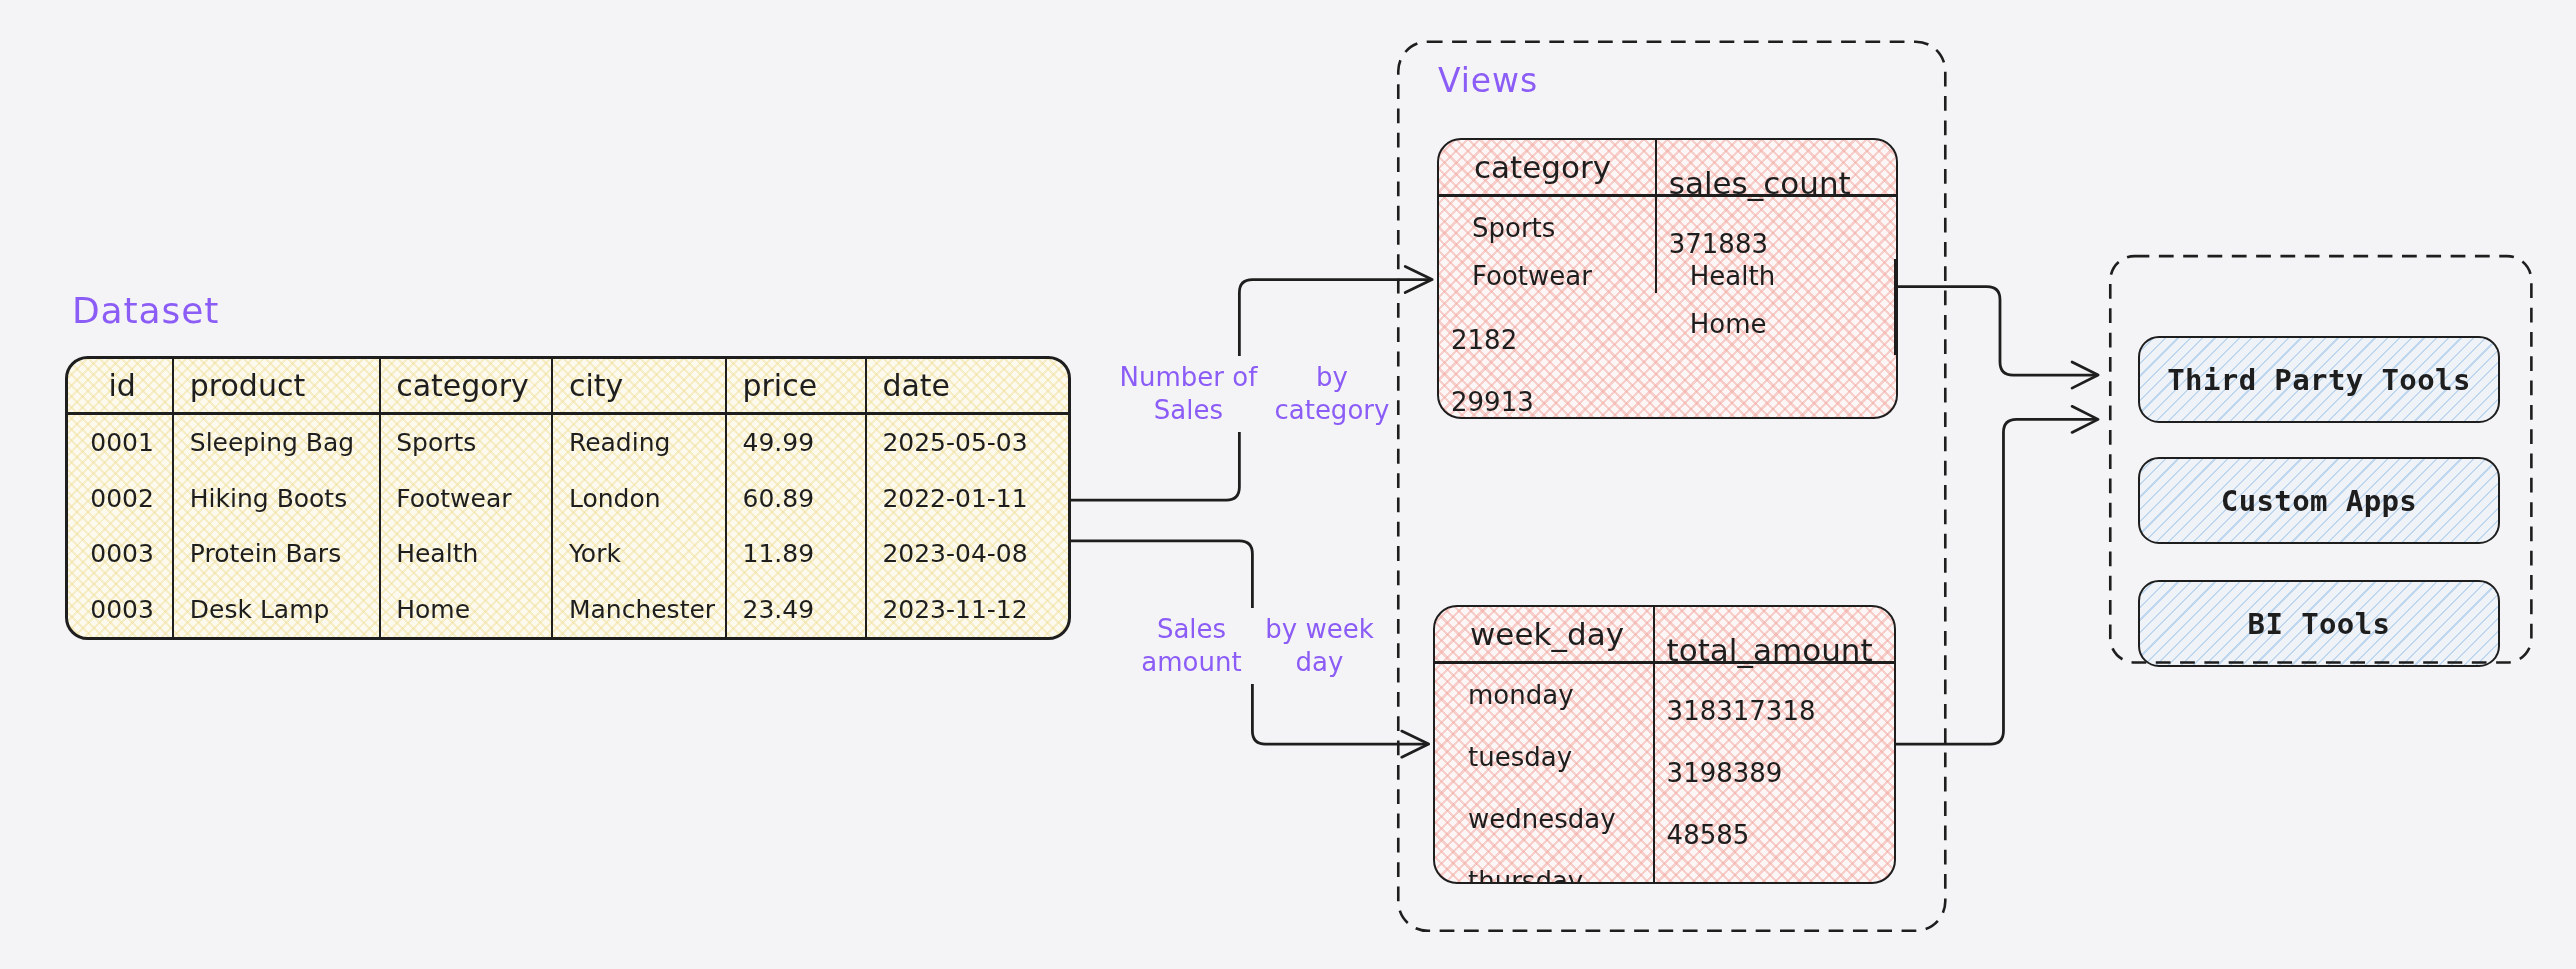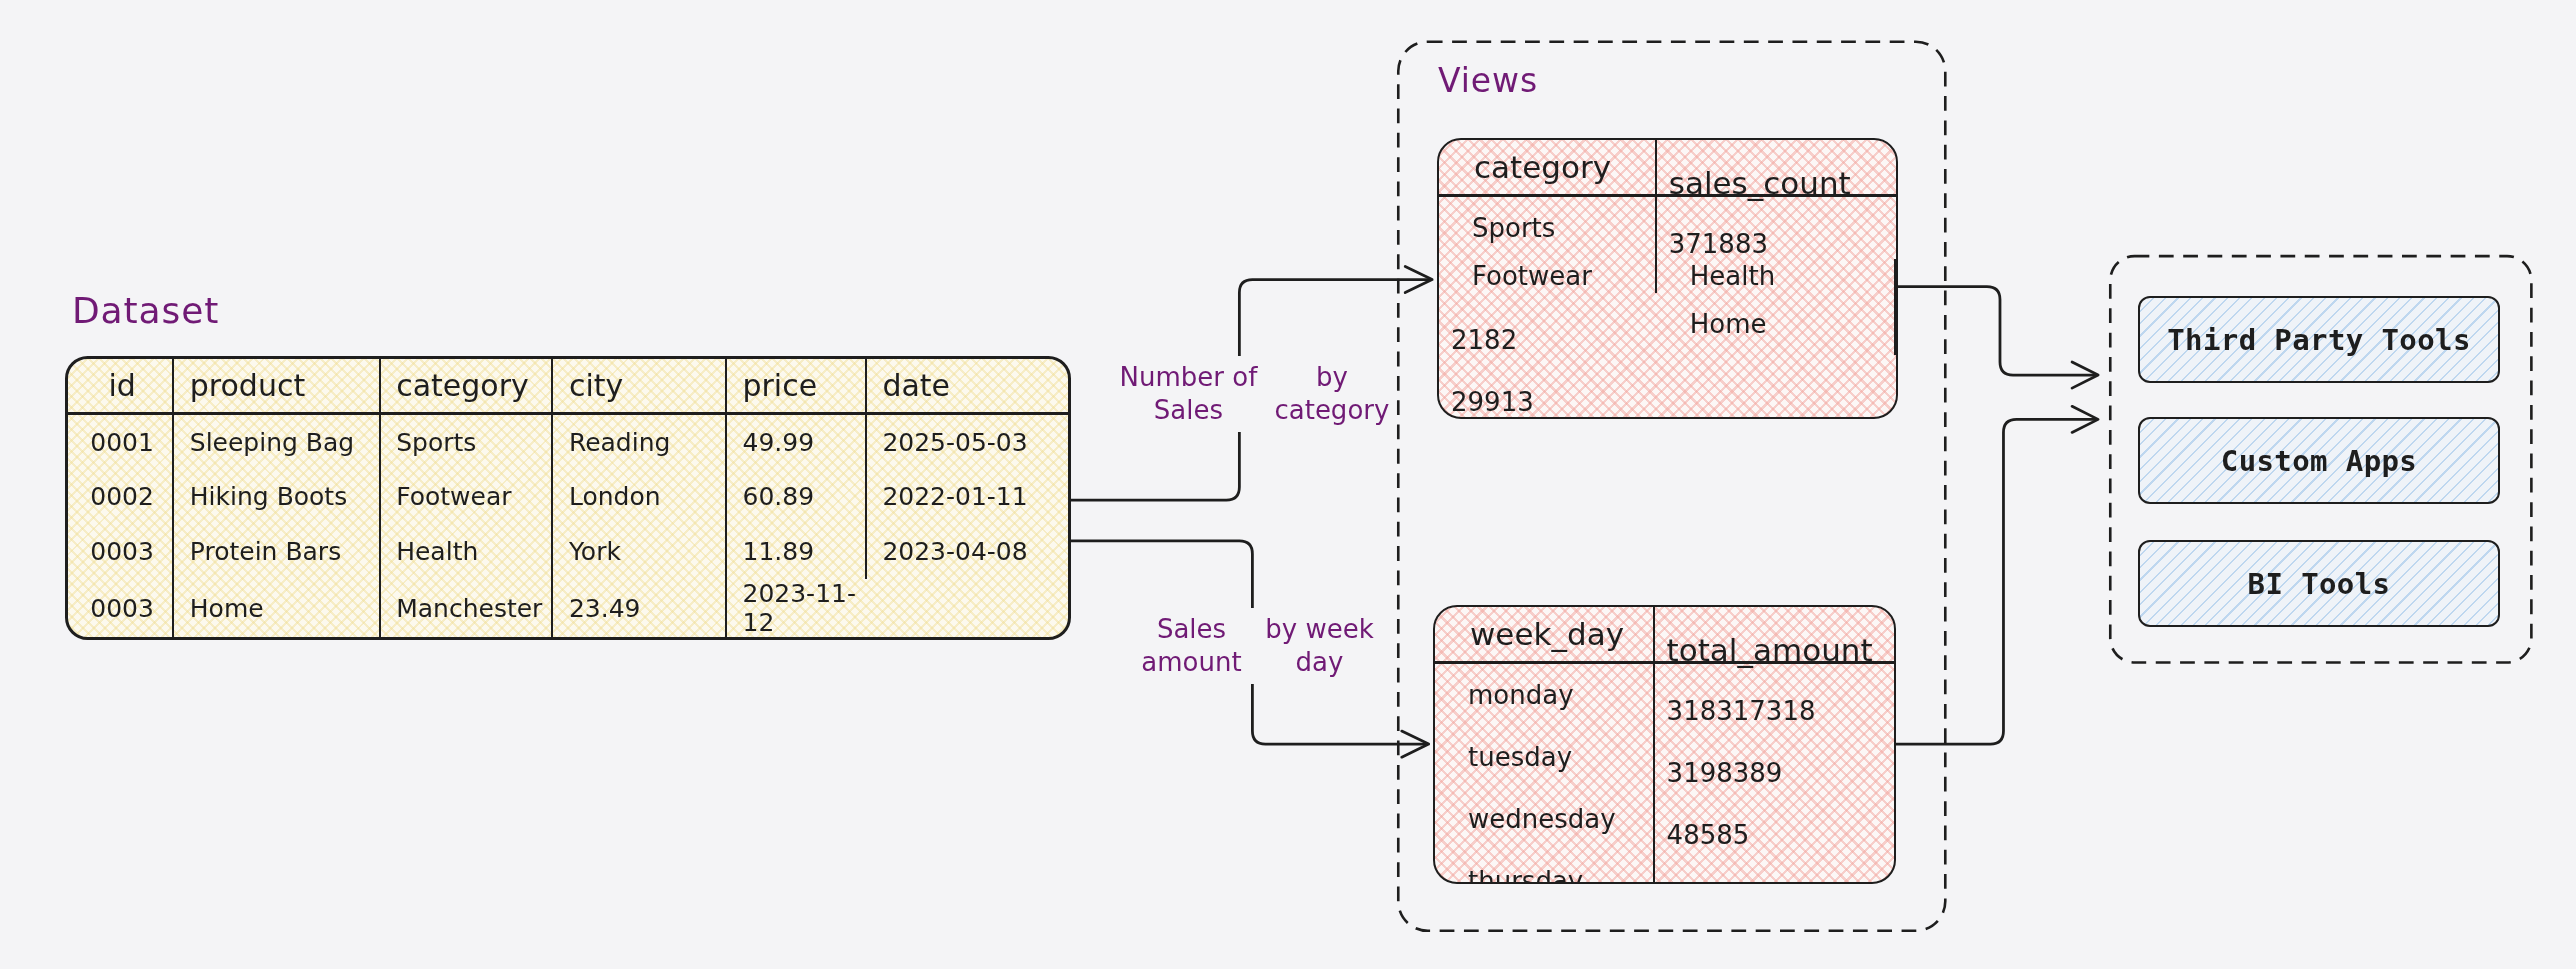--- a/index.html
+++ b/index.html
@@ -1,21 +1,21 @@
 <!DOCTYPE html>
 <html style="font-size:14px"><head>
 <meta charset="utf-8">
 <style>
   html,body{margin:0;padding:0;background:#f4f4f6;}
   #canvas{
     position:relative;width:2576px;height:969px;background:#f4f4f6;
     font-family:"DejaVu Sans",sans-serif;color:#1e1e1e;overflow:hidden;
   }
   
-  .hand{color:#701a75;}
+  .hand{color:#8b5cf6;}
   .shape{position:absolute;z-index:1;box-sizing:border-box;}
   .floating-label{position:absolute;z-index:1;}
 
   
   #dataset-label{left:72px;top:290px;font-size:36px;letter-spacing:0.9px;}
   #dataset-table{
     left:65px;top:356px;width:1006px;height:284px;
     border:3px solid #1e1e1e;border-radius:22.6px;overflow:hidden;
     display:grid;
     grid-template-columns:123fr 239fr 200fr 201fr 162fr 233fr;
@@ -44,26 +44,26 @@
   #view-table-0{left:1437px;top:138px;width:461px;height:281px;grid-template-columns:253fr 278fr;}
   #view-table-1{left:1433px;top:605px;width:463px;height:279px;grid-template-columns:255fr 278fr;}
   .view-table .cell{font-size:26px;padding-left:33px;}
   .view-table .cell.head{font-size:31px;padding-left:35px;border-bottom:3px solid #1e1e1e;}
   .view-table .cell.c1{padding-left:12px;margin-top:32px;}
 
   
   .tool-box{
     position:absolute;z-index:1;box-sizing:border-box;
     left:2138px;width:362px;height:87px;
-    border:2.6px solid #1e1e1e;border-radius:12px;
+    border:2.6px solid #1e1e1e;border-radius:21px;
     display:flex;align-items:center;justify-content:center;
     background:
       repeating-linear-gradient(135deg, rgba(150,192,232,0.55) 0 1.6px, transparent 1.6px 8.7px),
       #eff3f8;
-    font-family:"DejaVu Sans Mono",monospace;font-size:29px;font-weight:700;letter-spacing:0.4px;
+    font-family:"DejaVu Sans Mono",monospace;font-size:29px;font-weight:700;letter-spacing:0.4px;margin-top:40px;
   }
 
   
   #overlay{position:absolute;left:0;top:0;z-index:2;pointer-events:none;}
 
   
   .arrow-label{
     position:absolute;z-index:3;background:#f4f4f6;
     display:flex;flex-direction:row;align-items:center;justify-content:center;
     font-size:26px;line-height:33px;text-align:center;
@@ -96,20 +96,21 @@
       <div class="cell c3 vline">London</div>
       <div class="cell c4 vline">60.89</div>
       <div class="cell c5 col-last">2022-01-11</div>
       <div class="cell c0 vline center">0003</div>
       <div class="cell c1 vline">Protein Bars</div>
       <div class="cell c2 vline">Health</div>
       <div class="cell c3 vline">York</div>
       <div class="cell c4 vline">11.89</div>
       <div class="cell c5 col-last">2023-04-08</div>
       <div class="cell c0 vline center">0003</div>
+      <div class="cell c1 vline">Desk Lamp</div>
       <div class="cell c2 vline">Home</div>
       <div class="cell c3 vline">Manchester</div>
       <div class="cell c4 vline">23.49</div>
       <div class="cell c5 col-last">2023-11-12</div>
     </div>
 
   <div id="views-label" class="floating-label hand">Views</div>
   <div id="view-table-0" class="shape view-table">
       <div class="cell c0 head vline">category</div>
       <div class="cell c1 head col-last">sales_count</div>

